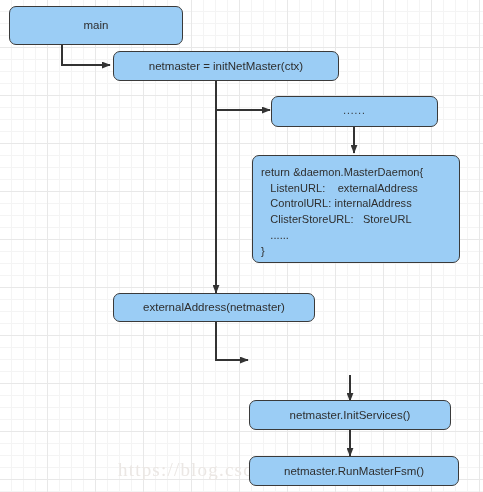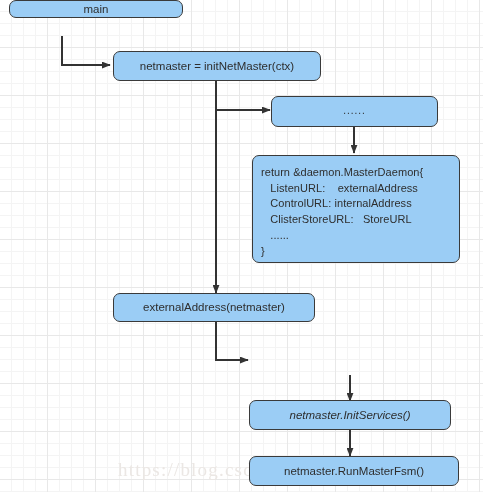--- a/index.html
+++ b/index.html
@@ -100,45 +100,45 @@
 
     <path d="M354,127 L354,153" fill="none" stroke="#333333" stroke-width="2" marker-end="url(#arrowhead)"></path>
 
     <path d="M216,322 L216,360 L248,360" fill="none" stroke="#333333" stroke-width="2" marker-end="url(#arrowhead)"></path>
 
     <path d="M350,375 L350,401" fill="none" stroke="#333333" stroke-width="2" marker-end="url(#arrowhead)"></path>
 
     <path d="M350,430 L350,456" fill="none" stroke="#333333" stroke-width="2" marker-end="url(#arrowhead)"></path>
   </svg>
 
-  <div class="node" style="left:9px; top:0; width:174px; height:18px;">
+  <div class="node" style="left:9px; top:6px; width:174px; height:39px;">
     <span>main</span>
   </div>
 
-  <div class="node" style="left:113px; top:51px; width:208px; height:30px;">
+  <div class="node" style="left:113px; top:51px; width:226px; height:30px;">
     <span>netmaster = initNetMaster(ctx)</span>
   </div>
 
   <div class="node" style="left:271px; top:96px; width:167px; height:31px;">
     <span class="dots">......</span>
   </div>
 
   <div class="node node-code" style="left:252px; top:155px; width:208px; height:108px;">return &amp;daemon.MasterDaemon{
    ListenURL:    externalAddress
    ControlURL: internalAddress
    ClisterStoreURL:   StoreURL
    ......
 }</div>
 
   <div class="node" style="left:113px; top:293px; width:202px; height:29px;">
     <span>externalAddress(netmaster)</span>
   </div>
 
 
-  <div class="node" style="left:249px; top:400px; width:202px; height:30px;font-style:italic;">
+  <div class="node" style="left:249px; top:400px; width:202px; height:30px;">
     <span>netmaster.InitServices()</span>
   </div>
 
   <div class="node" style="left:249px; top:456px; width:210px; height:30px;">
     <span>netmaster.RunMasterFsm()</span>
   </div>
 
   <div id="watermark">https://blog.csdn.net/chenmo187J3X1</div>
 
 </div>

